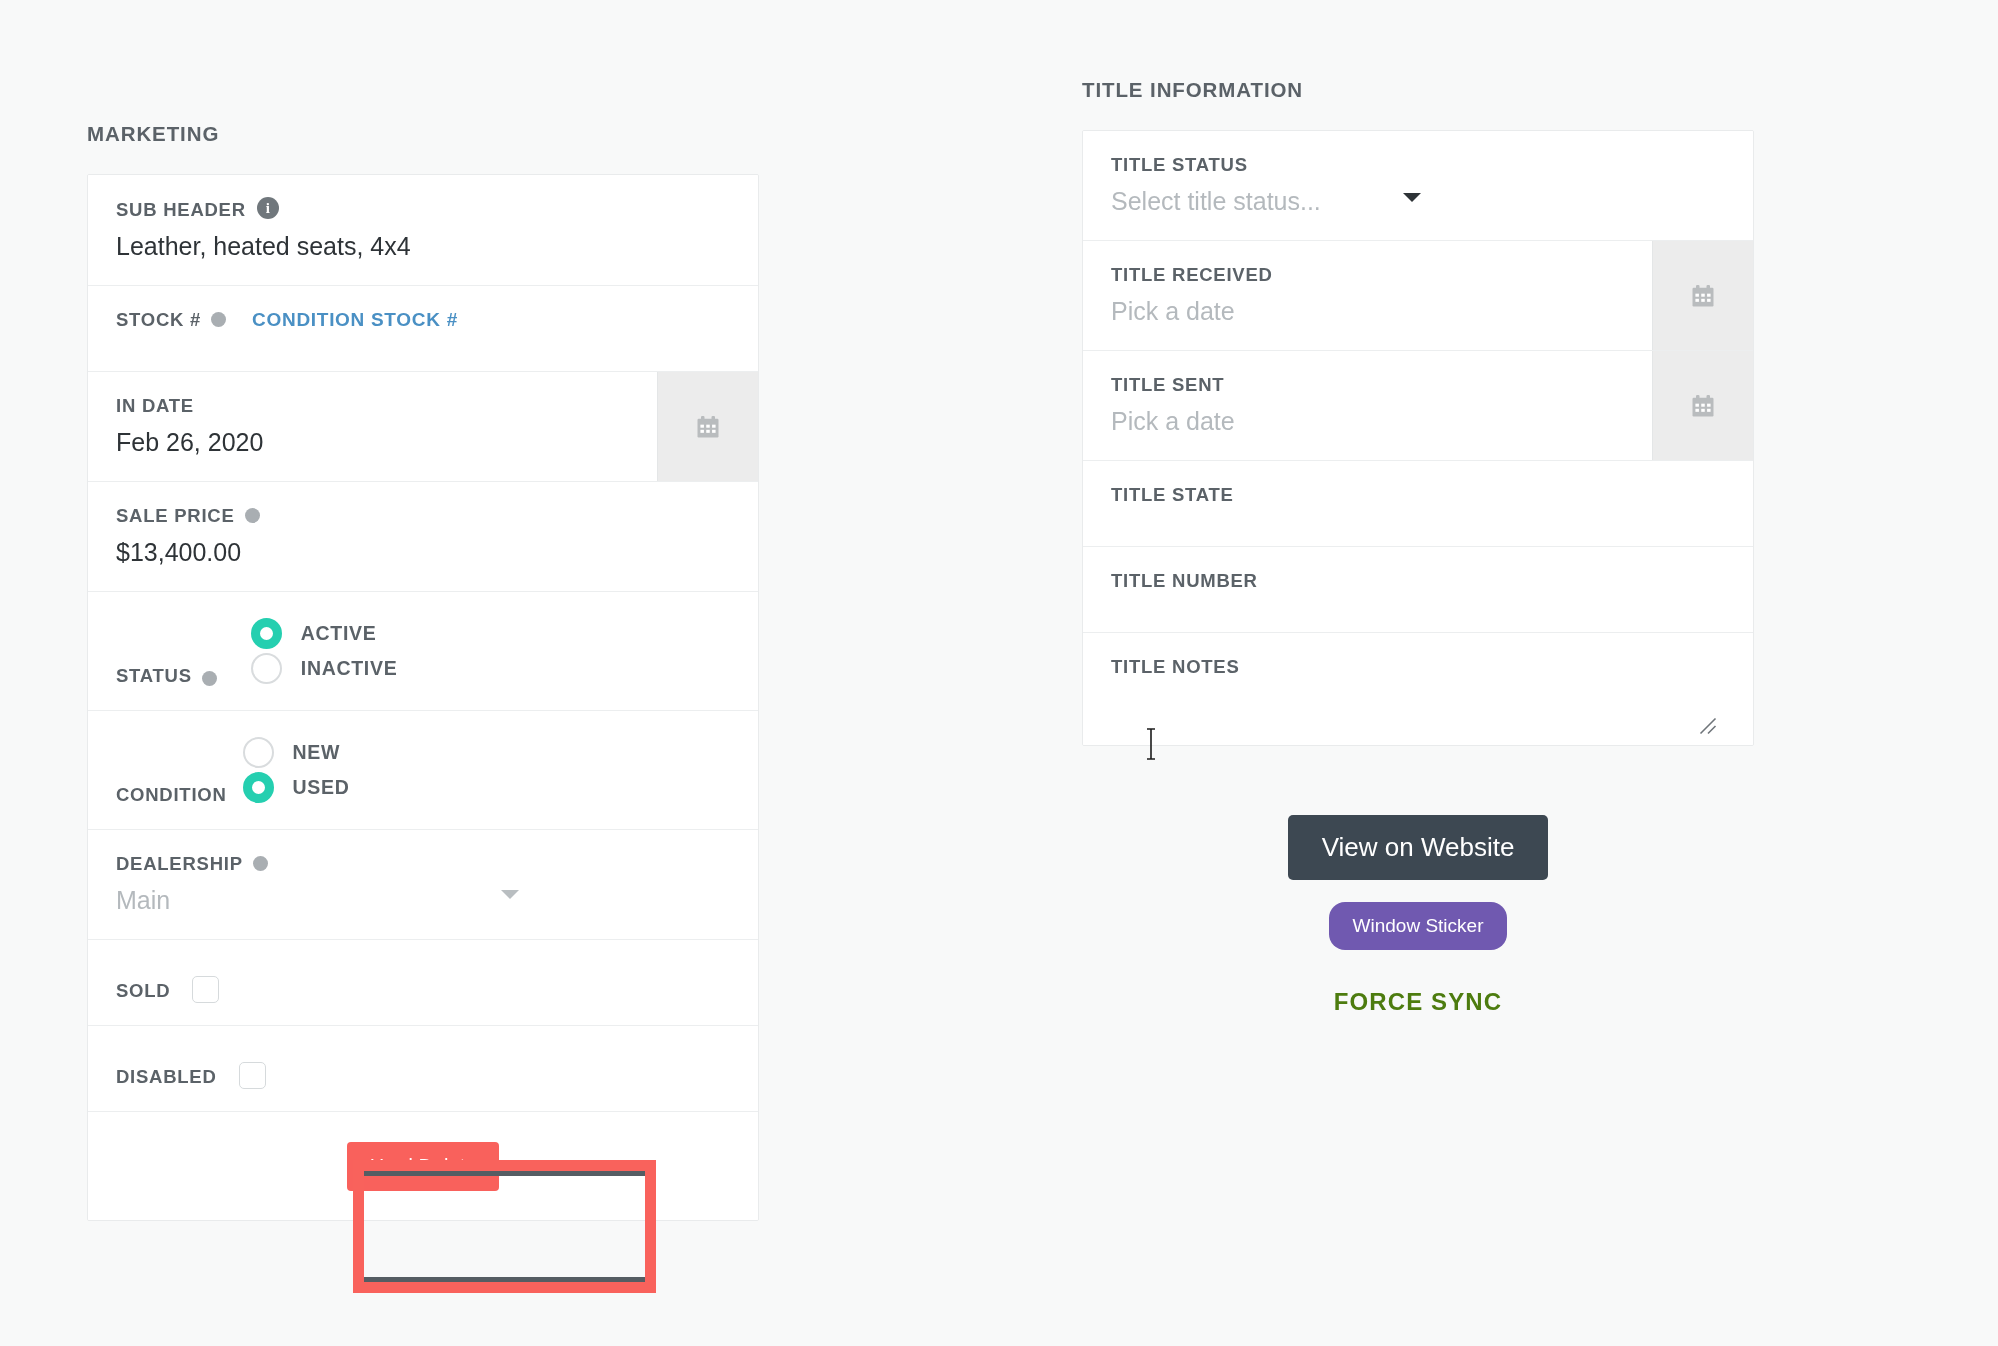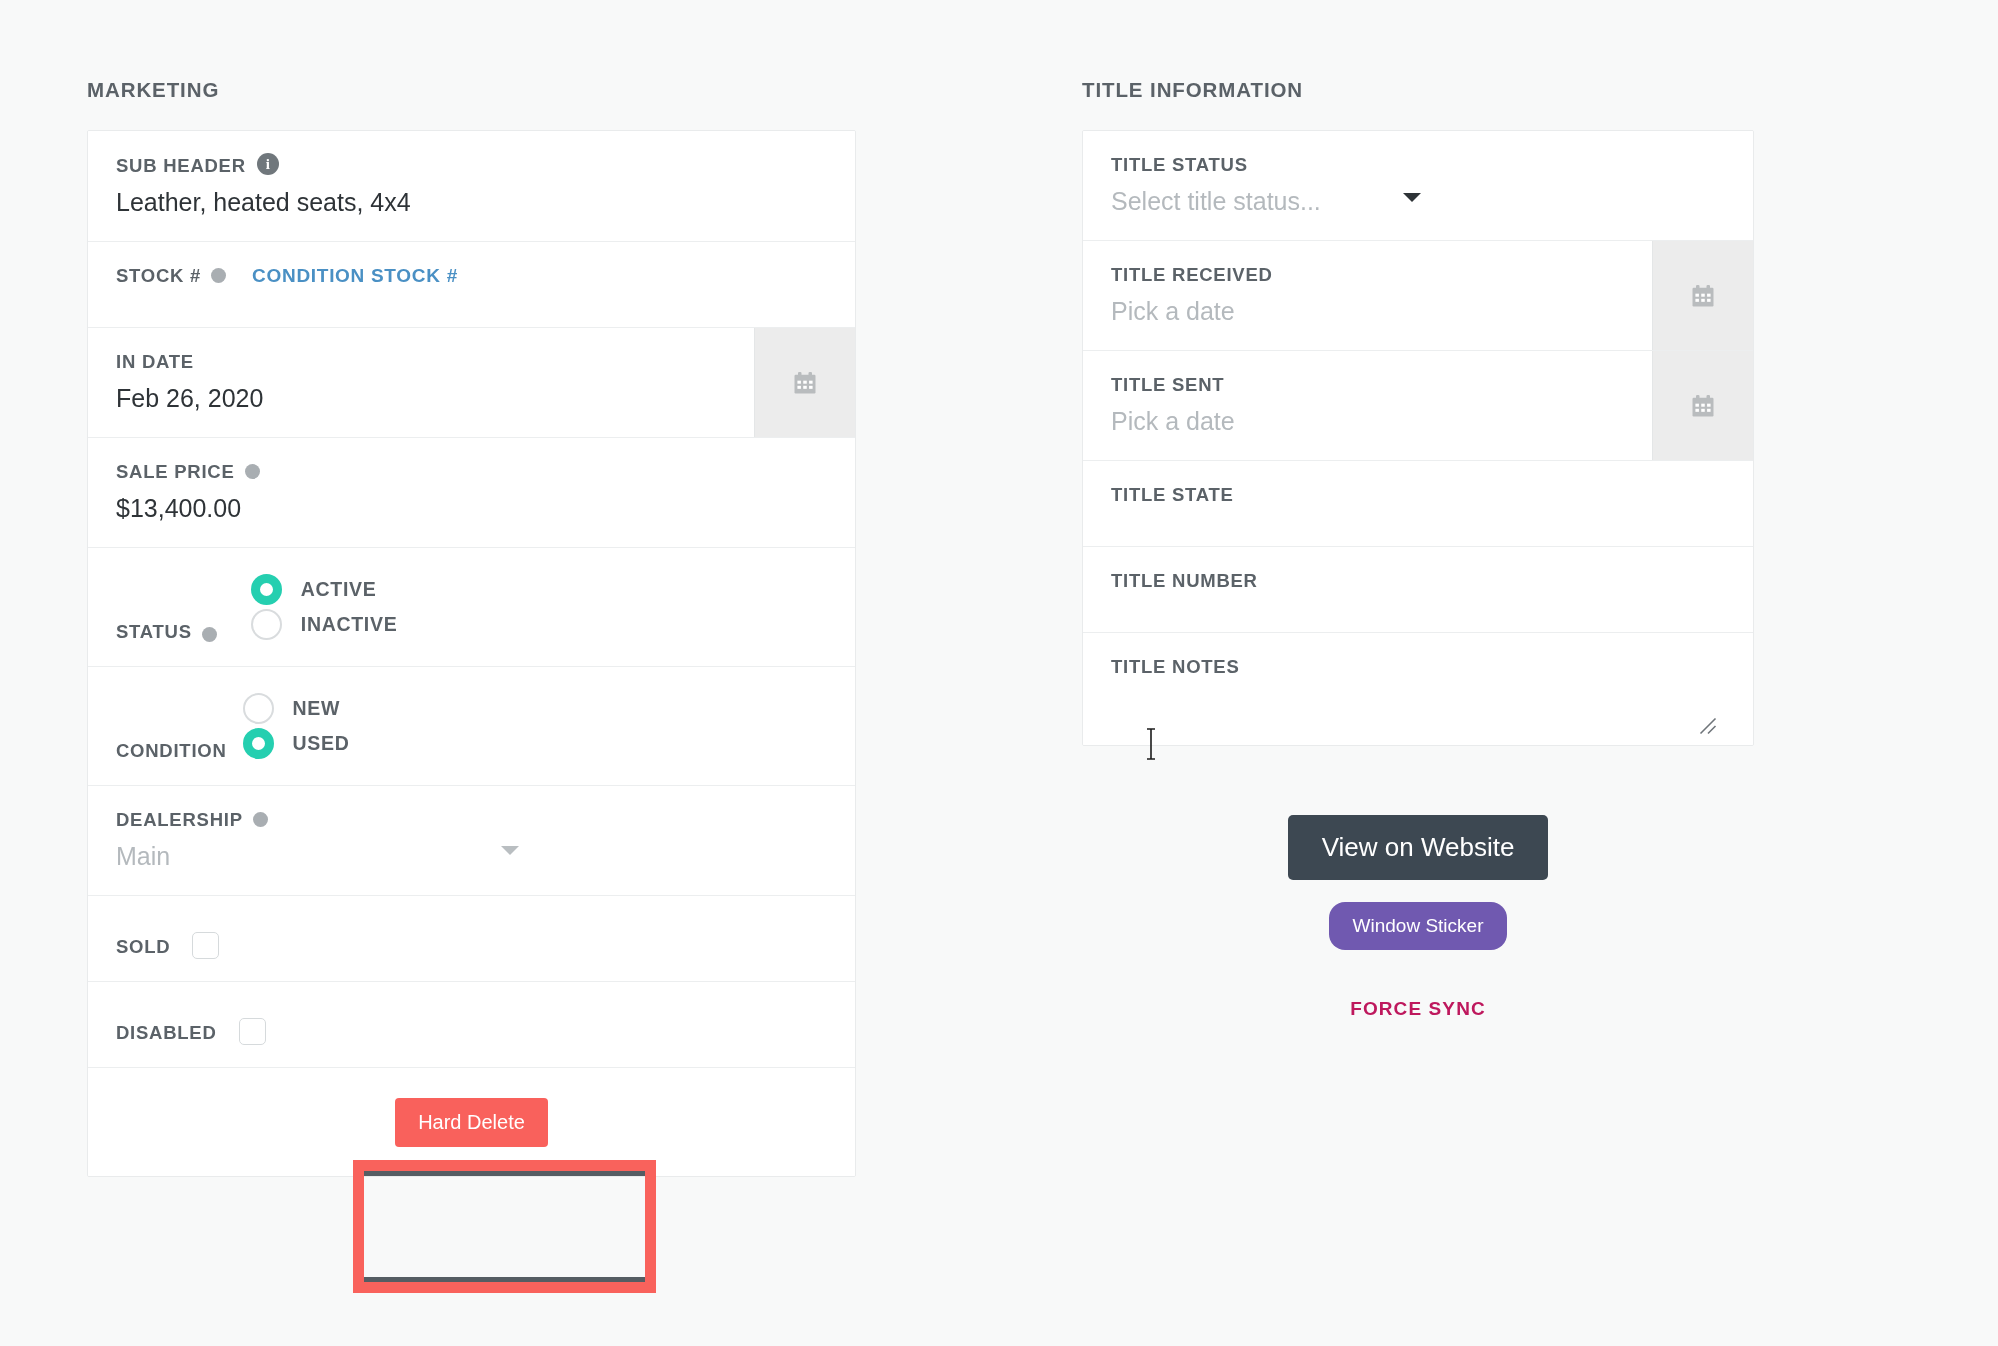--- a/index.html
+++ b/index.html
@@ -8,21 +8,21 @@
     background: #f8f9f9;
     font-family: "Liberation Sans", sans-serif;
     -webkit-font-smoothing: antialiased;
     overflow: hidden;
   }
 
   .page { position: relative; width: 1998px; height: 1346px; }
 
   
   .col { position: absolute; top: 0; }
-  .col-left  { left: 87px;  width: 769px; }
+  .col-left  { left: 87px;  width: 672px; margin-top: 44px; }
   .col-right { left: 1082px; width: 672px; }
 
   .section-title {
     font-size: 20.5px;
     font-weight: bold;
     letter-spacing: 0.9px;
     color: #5b6268;
     padding-top: 78px;
     padding-bottom: 0;
   }
@@ -188,23 +188,23 @@
     color: #ffffff;
     border: none;
     border-radius: 16px;
     font-size: 19px;
     padding: 13px 24px;
     margin-top: 22px;
     cursor: pointer;
     font-family: "Liberation Sans", sans-serif;
   }
   .force-sync {
-    margin-top: 48px;
-    color: #be185d;
-    font-size: 19px;
+    margin-top: 38px;
+    color: #4d7c0f;
+    font-size: 24px;
     font-weight: bold;
     letter-spacing: 1.1px;
     cursor: pointer;
   }
 
   
   .delete-row { min-height: 108px; display: flex; align-items: center; justify-content: center; }
   .btn-delete {
     background: #f9615c;
     color: #fff;

